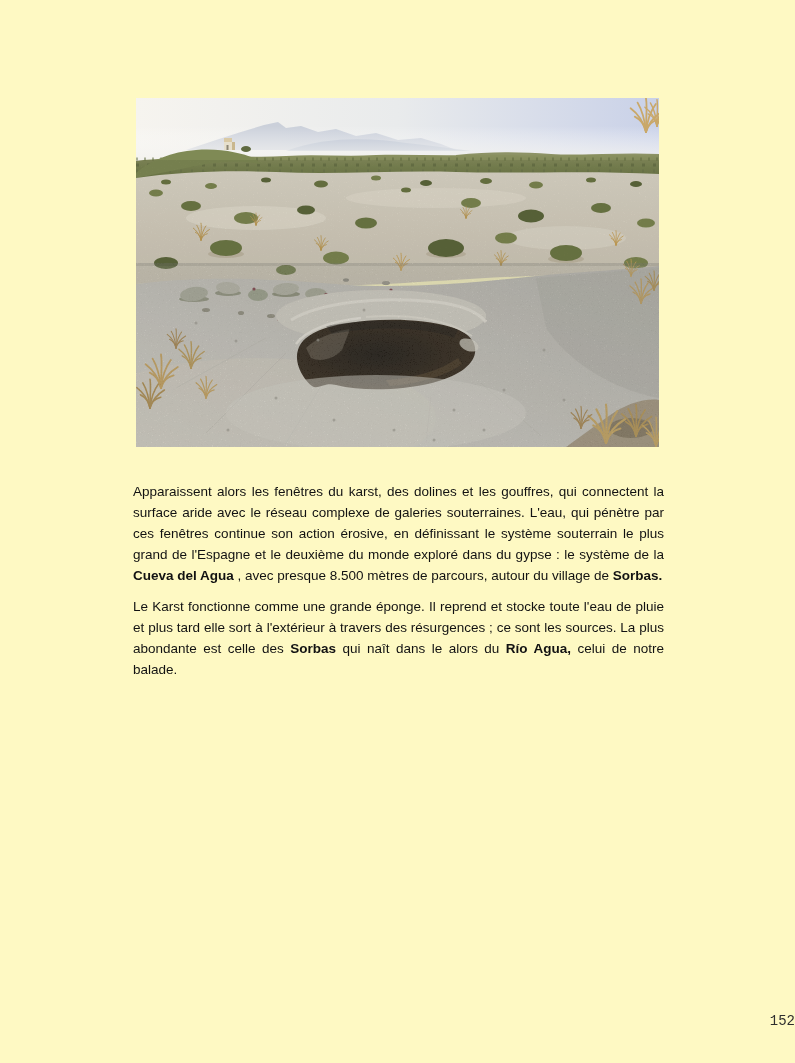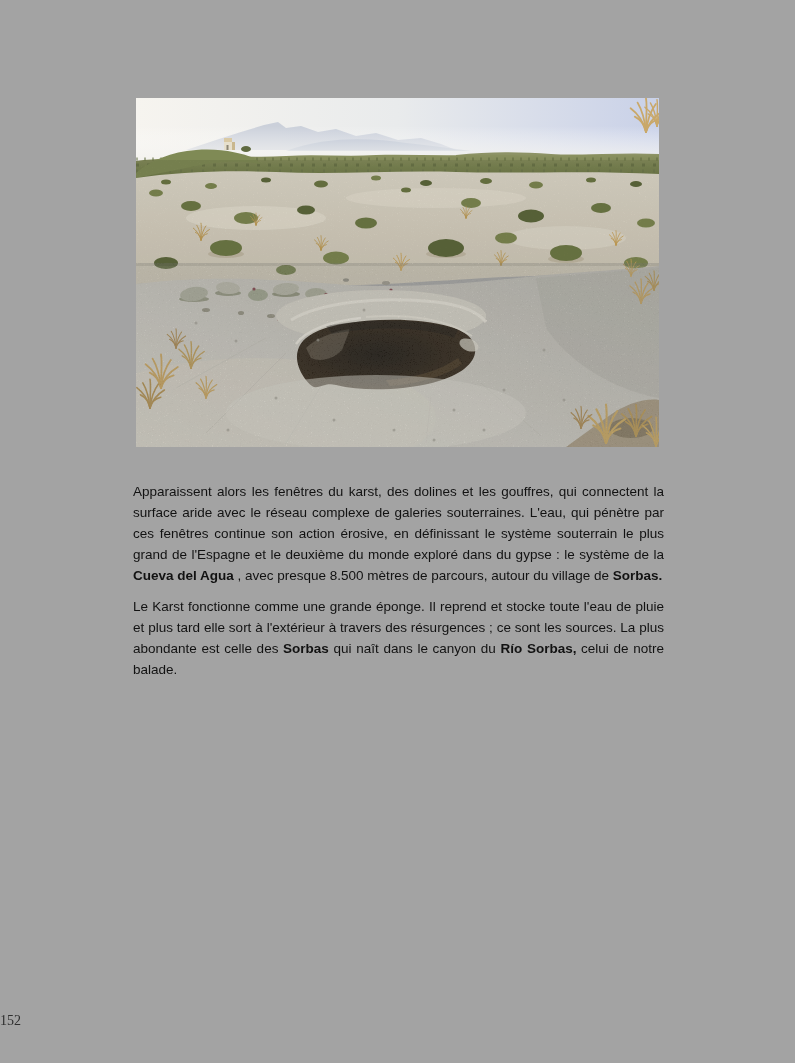--- a/index.html
+++ b/index.html
@@ -1,20 +1,20 @@
 <!DOCTYPE html>
 <html><head>
 <meta charset="utf-8">
 <style>
   html, body { margin: 0; padding: 0; background: #ffffff; }
   .page {
     position: relative;
     width: 795px;
     height: 1063px;
-    background: #a3a3a3;
+    background: #fef9c3;
     font-family: "Liberation Sans", sans-serif;
     overflow: hidden;
   }
   .photo {
     position: absolute;
     left: 136px;
     top: 98px;
     width: 523px;
     height: 349px;
     margin: 0;
@@ -32,22 +32,22 @@
     font-size: 13.5px;
     line-height: 21px;
     text-align: justify;
   }
   .para b { font-weight: bold; }
   .page-number {
     position: absolute;
     left: 0;
     right: 0;
     top: 1013px;
-    text-align: left;
-    font-family: Liberation Serif, serif;
+    text-align: right;
+    font-family: Liberation Mono, monospace;
     font-size: 14px;
     color: #2e2e2e;
   }
 </style>
 </head>
 <body>
 
 <div class="page">
 
   <figure class="photo">
@@ -273,18 +273,18 @@
           <rect x="0" y="165" width="523" height="184" filter="url(#grainD)" opacity="0.16"></rect>
           <rect x="0" y="165" width="523" height="184" filter="url(#grainW)" opacity="0.14"></rect>
           <rect x="0" y="62" width="523" height="106" filter="url(#grainD)" opacity="0.07"></rect>
         </g>
       </g>
     </svg>
   </figure>
 
   <div class="body-text">
     <p class="para"><span>Apparaissent alors les fenêtres du karst, des dolines et les gouffres, qui connectent la surface aride avec le réseau complexe de galeries souterraines. L'eau, qui pénètre par ces fenêtres continue son action érosive, en définissant le système souterrain le plus grand de l'Espagne et le deuxième du monde exploré dans du gypse : le système de la </span><b>Cueva del Agua</b><span> , avec presque 8.500 mètres de parcours, autour du village de </span><b>Sorbas.</b></p>
-    <p class="para"><span>Le Karst fonctionne comme une grande éponge. Il reprend et stocke toute l'eau de pluie et plus tard elle sort à l'extérieur à travers des résurgences ; ce sont les sources. La plus abondante est celle des </span><b>Sorbas</b><span> qui naît dans le canyon du </span><b>Río Sorbas,</b><span> celui de notre balade.</span></p>
+    <p class="para"><span>Le Karst fonctionne comme une grande éponge. Il reprend et stocke toute l'eau de pluie et plus tard elle sort à l'extérieur à travers des résurgences ; ce sont les sources. La plus abondante est celle des </span><b>Sorbas</b><span> qui naît dans le alors du </span><b>Río Agua,</b><span> celui de notre balade.</span></p>
   </div>
 
   <div class="page-number">152</div>
 
 </div>
 
 </body></html>

